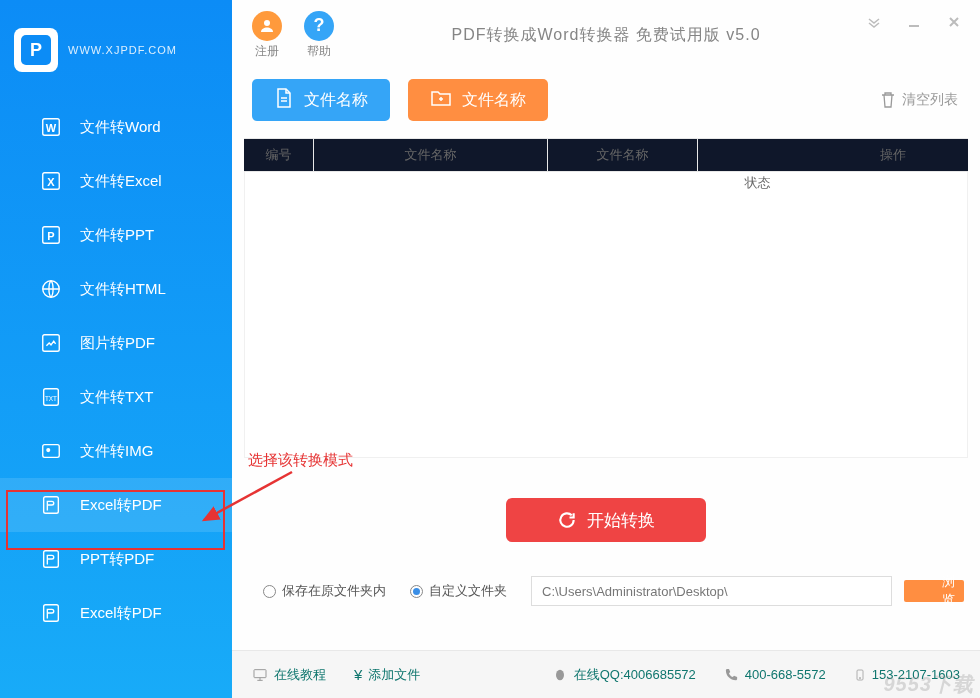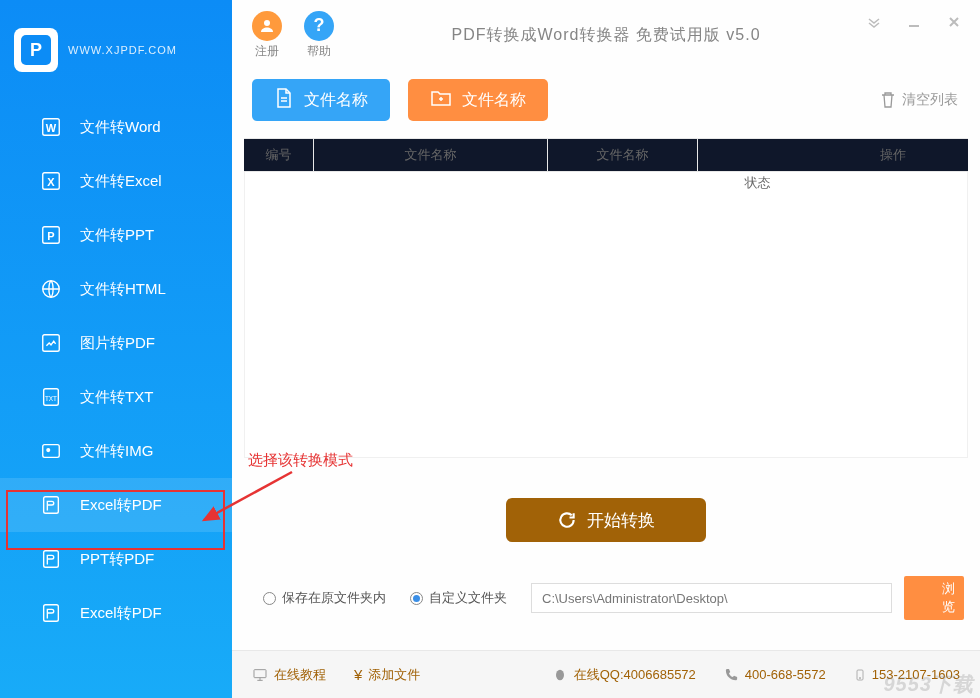--- a/index.html
+++ b/index.html
@@ -45,31 +45,31 @@
 .col1 { width: 70px; }
 .col2 { flex: 1; }
 .col3 { width: 150px; }
 .col4 { width: 120px; margin-top: 44px; }
 .col5 { width: 150px; font-family: Liberation Serif, serif; }
 .table-body { height: 286px; margin: 0 12px; border: 1px solid #f0f0f0; border-top: none; background: #fff; }
 
 .annotation { position: absolute; color: #e63333; font-size: 15px; }
 .arrow-svg { position: absolute; pointer-events: none; }
 
-.convert-btn { position: absolute; left: 50%; transform: translateX(-50%); top: 498px; width: 200px; height: 44px; background: #a16207; border-radius: 6px; display: flex; align-items: center; justify-content: center; color: #fff; font-size: 17px; cursor: pointer; }
+.convert-btn { position: absolute; left: 50%; transform: translateX(-50%); top: 498px; width: 200px; height: 44px; background: #ef4444; border-radius: 6px; display: flex; align-items: center; justify-content: center; color: #fff; font-size: 17px; cursor: pointer; }
 .convert-btn svg { margin-right: 10px; }
 
 .save-row { position: absolute; top: 576px; left: 31px; right: 16px; display: flex; align-items: center; font-size: 13px; color: #555; }
 .radio { width: 13px; height: 13px; border: 1px solid #888; border-radius: 50%; margin-right: 6px; display: inline-flex; align-items: center; justify-content: center; }
 .radio.checked::after { content: ""; width: 7px; height: 7px; background: #3a8ee6; border-radius: 50%; }
 .radio-group { display: flex; align-items: center; margin-right: 24px; cursor: pointer; }
 .path-input { flex: 1; height: 30px; border: 1px solid #ddd; padding: 0 10px; font-size: 13px; color: #777; margin-right: 12px; background: #fff; }
-.browse-btn { width: 60px; height: 44px; background: #ff8e41; color: #fff; font-size: 13px; display: flex; align-items: center; justify-content: center; cursor: pointer; border-radius: 2px; padding-left: 38px; }
-
-.footer { position: absolute; bottom: 0; left: 0; right: 0; height: 48px; background: #f6f6f6; border-top: 1px solid #e8e8e8; display: flex; align-items: center; padding: 0 20px; font-size: 13px; color: #a16207; }
+.browse-btn { width: 60px; height: 22px; background: #ff8e41; color: #fff; font-size: 13px; display: flex; align-items: center; justify-content: center; cursor: pointer; border-radius: 2px; padding-left: 38px; }
+
+.footer { position: absolute; bottom: 0; left: 0; right: 0; height: 48px; background: #f6f6f6; border-top: 1px solid #e8e8e8; display: flex; align-items: center; padding: 0 20px; font-size: 13px; color: #0f766e; }
 .footer-item { display: flex; align-items: center; margin-right: 28px; cursor: pointer; }
 .footer-item svg, .footer-icon { margin-right: 6px; }
 .footer-spacer { flex: 1; }
 
 .watermark { position: absolute; right: 6px; bottom: 0; font-size: 20px; font-weight: bold; font-style: italic; color: rgba(120,120,120,0.25); letter-spacing: 1px; pointer-events: none; }
 </style>
 </head>
 <body>
 
 <div class="sidebar">

